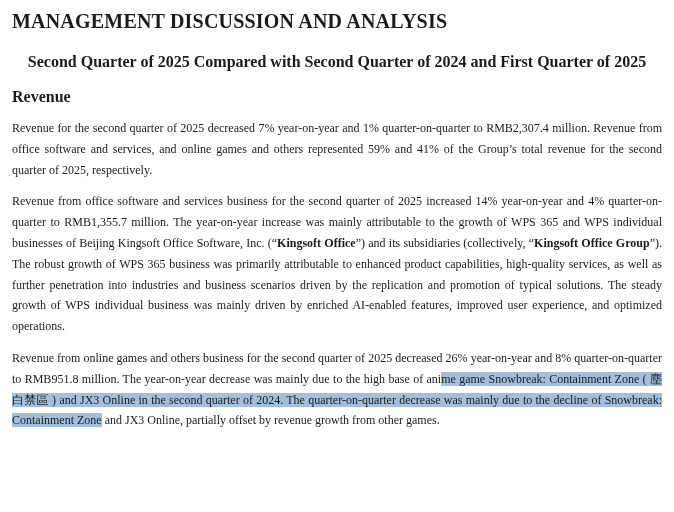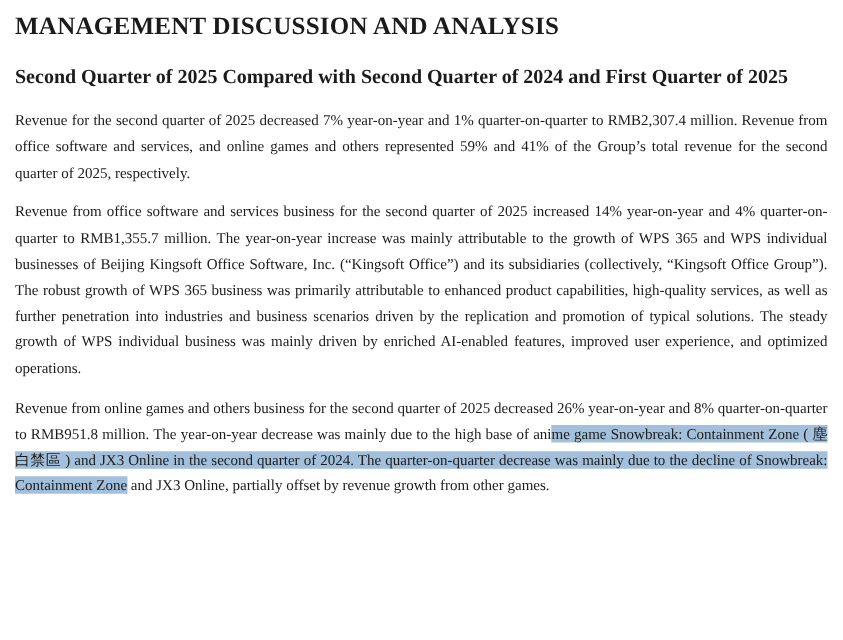--- a/index.html
+++ b/index.html
@@ -27,45 +27,47 @@
     font-weight: bold;
     line-height: 26px;
     letter-spacing: 0.2px;
     margin-bottom: 17px;
   }
   .subtitle {
     font-size: 16px;
     font-weight: bold;
     line-height: 21px;
     margin-bottom: 14px;
+    text-align: center;
   }
   .section-heading {
     font-size: 16px;
     font-weight: bold;
     line-height: 21px;
     margin-bottom: 11px;
   }
   .para {
     font-size: 12px;
     line-height: 20.8px;
     text-align: justify;
     margin-bottom: 11px;
   }
-  .seg-bold { font-weight: normal; }
+  .seg-bold { font-weight: bold; }
   .seg-highlight { background-color: var(--highlight); }
 </style>
 </head>
 <body>
 
 <div class="page">
 
   <h1 class="page-title">MANAGEMENT DISCUSSION AND ANALYSIS</h1>
 
   <h2 class="subtitle">Second Quarter of 2025 Compared with Second Quarter of 2024 and First Quarter of 2025</h2>
 
+  <h3 class="section-heading">Revenue</h3>
 
   <p class="para"><span>Revenue for the second quarter of 2025 decreased 7% year-on-year and 1% quarter-on-quarter to RMB2,307.4 million. Revenue from office software and services, and online games and others represented 59% and 41% of the Group’s total revenue for the second quarter of 2025, respectively.</span></p>
 
   <p class="para"><span>Revenue from office software and services business for the second quarter of 2025 increased 14% year-on-year and 4% quarter-on-quarter to RMB1,355.7 million. The year-on-year increase was mainly attributable to the growth of WPS 365 and WPS individual businesses of Beijing Kingsoft Office Software, Inc. (“</span><span class="seg-bold">Kingsoft Office</span><span>”) and its subsidiaries (collectively, “</span><span class="seg-bold">Kingsoft Office Group</span><span>”). The robust growth of WPS 365 business was primarily attributable to enhanced product capabilities, high-quality services, as well as further penetration into industries and business scenarios driven by the replication and promotion of typical solutions. The steady growth of WPS individual business was mainly driven by enriched AI-enabled features, improved user experience, and optimized operations.</span></p>
 
   <p class="para"><span>Revenue from online games and others business for the second quarter of 2025 decreased 26% year-on-year and 8% quarter-on-quarter to RMB951.8 million. The year-on-year decrease was mainly due to the high base of ani</span><span class="seg-highlight">me game Snowbreak: Containment Zone ( 塵白禁區 ) and JX3 Online in the second quarter of 2024. The quarter-on-quarter decrease was mainly due to the decline of Snowbreak: Containment Zone</span><span> and JX3 Online, partially offset by revenue growth from other games.</span></p>
 
 </div>
 
 </body></html>

